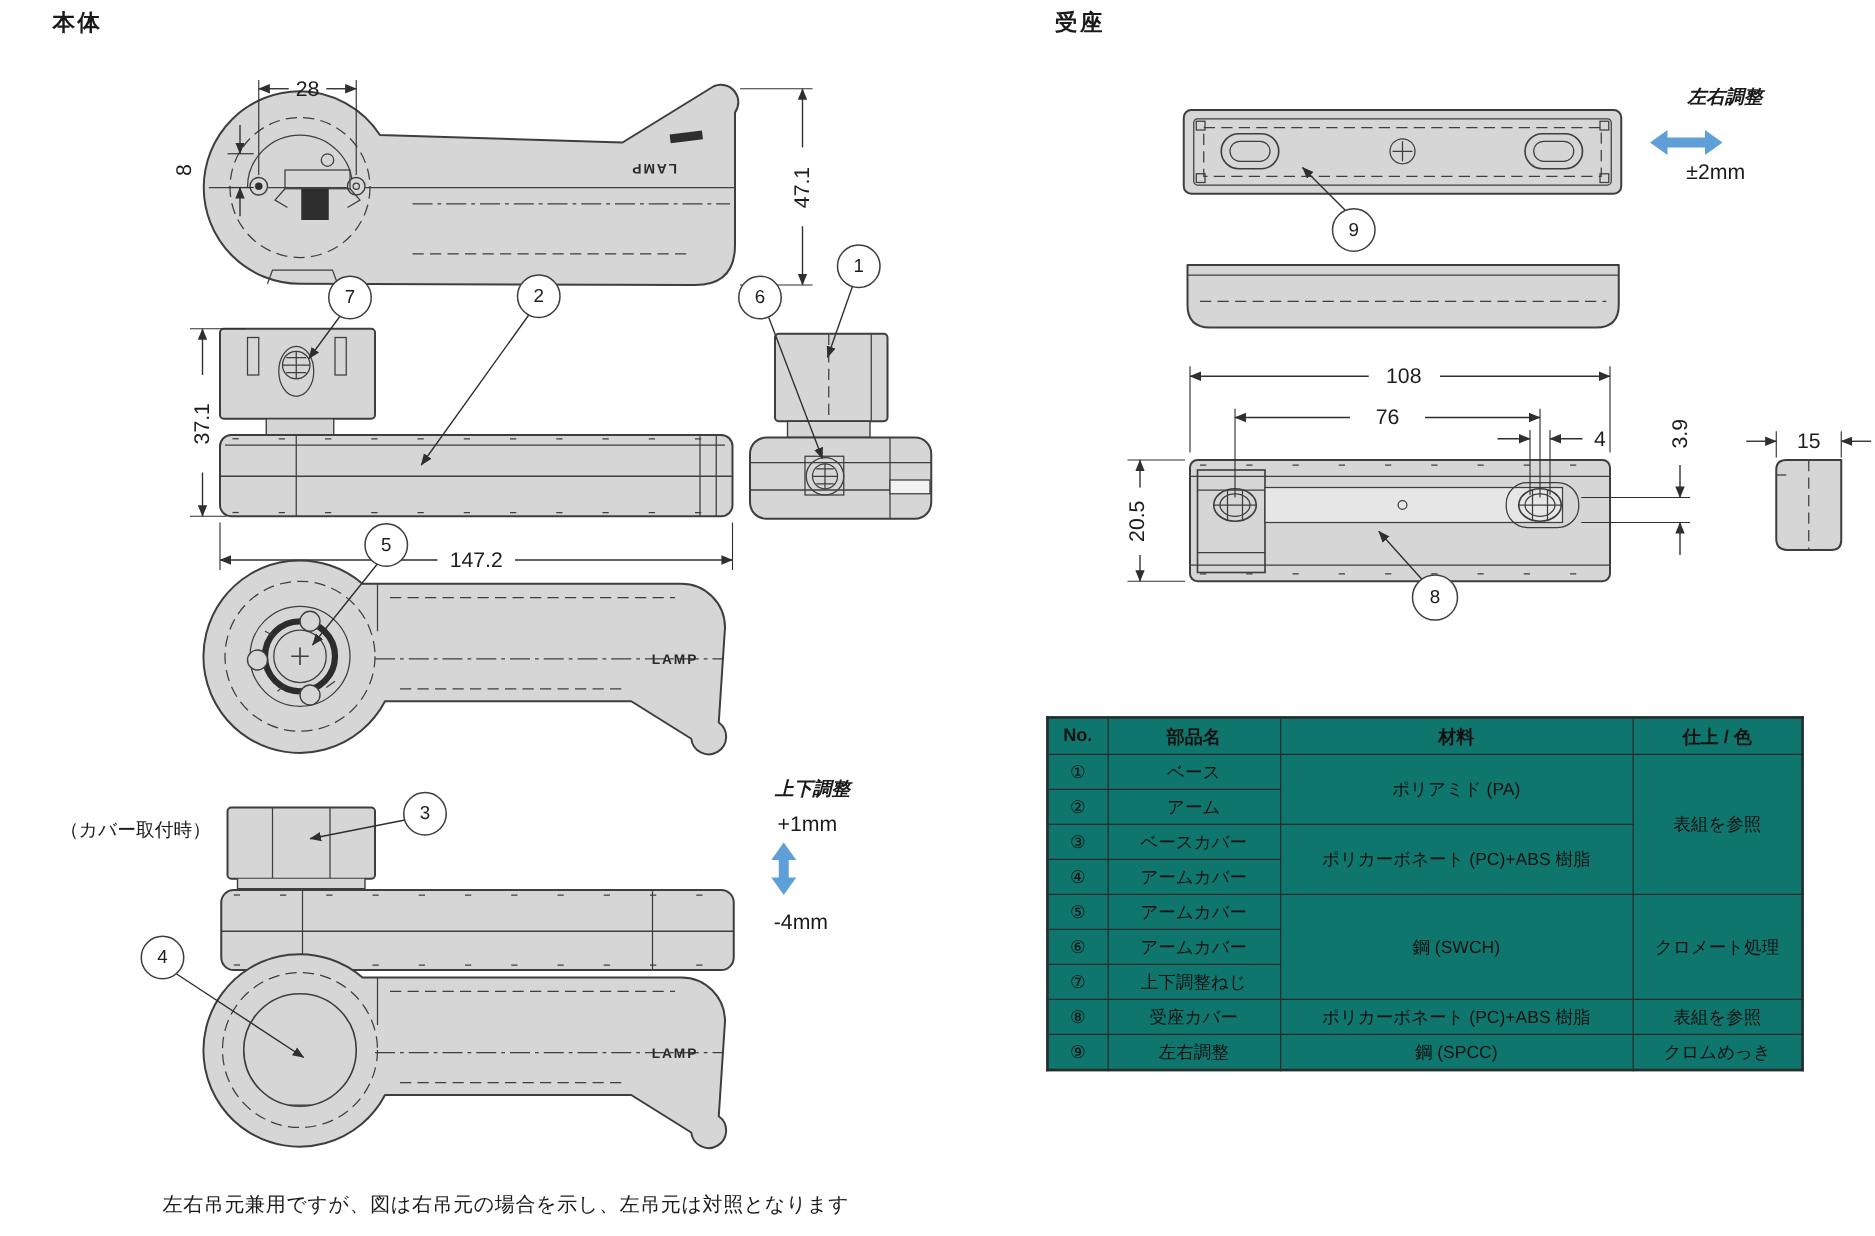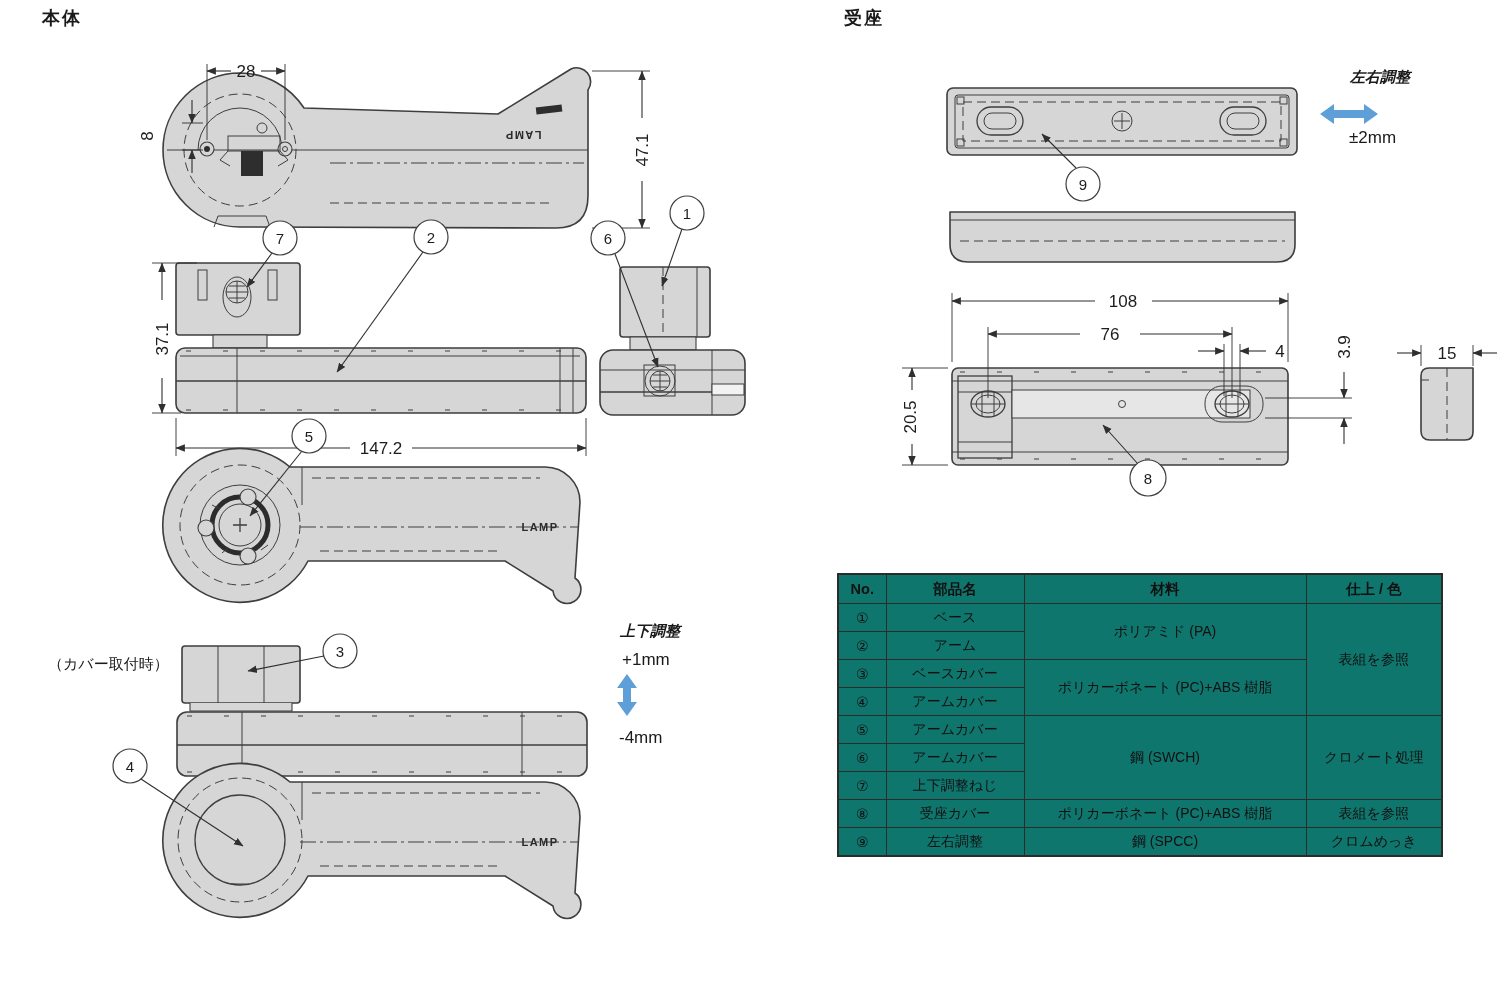--- a/index.html
+++ b/index.html
@@ -364,20 +364,21 @@
 <div class="label sec-title" style="left:812px; top:6px;">受座</div>
 <div class="label note" style="left:16px; top:655px;">（カバー取付時）</div>
 
 <div class="label adj-label" style="left:588px; top:622px;">上下調整</div>
 <div class="label adj-val" style="left:590px; top:650px;text-align:center;">+1mm</div>
 <div class="label adj-val" style="left:587px; top:728px;">-4mm</div>
 
 <div class="label adj-label" style="left:1318px; top:68px;">左右調整</div>
 <div class="label adj-val" style="left:1317px; top:128px;">±2mm</div>
 
+<div class="label footer-note" style="left:98px; top:954px;">左右吊元兼用ですが、図は右吊元の場合を示し、左吊元は対照となります</div>
 
 <table class="parts">
   <colgroup>
         <col style="width:48px">
         <col style="width:138px">
         <col style="width:282px">
         <col style="width:136px">
       </colgroup>
   <thead>
     <tr>

